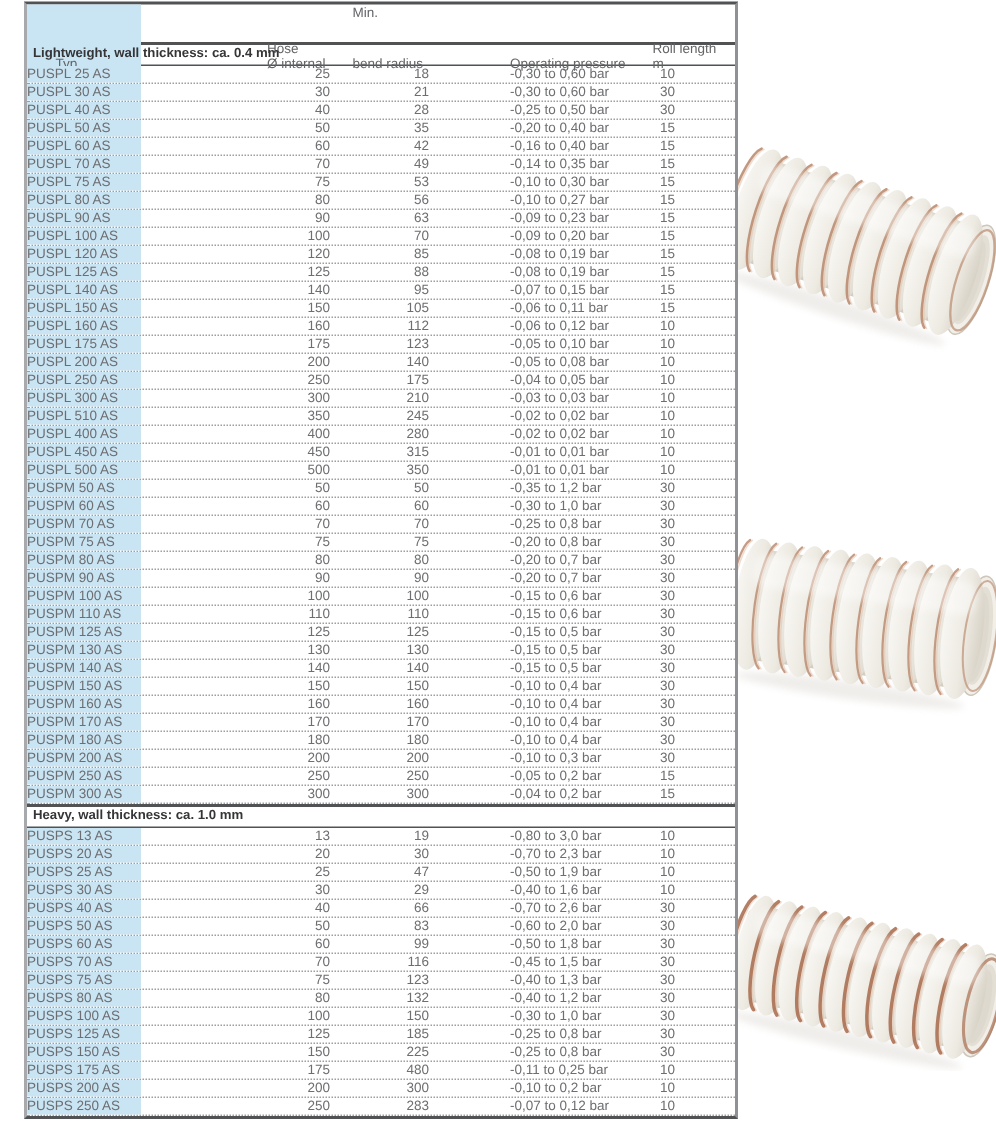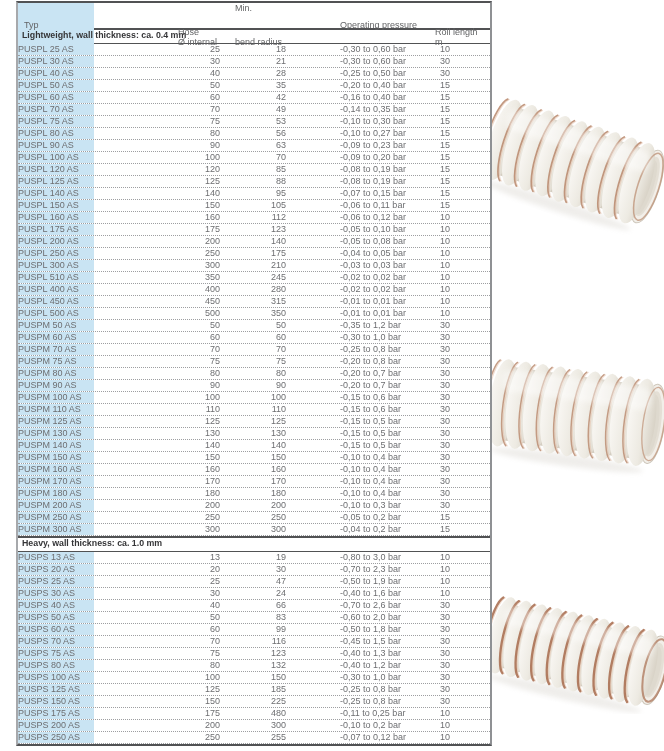--- a/index.html
+++ b/index.html
@@ -12,22 +12,22 @@
     border-left:2px solid #a7a9ac;border-right:2px solid #8f9194;
     box-sizing:content-box;background:#fff;
   }
   .thead{display:grid;grid-template-columns:76px 126px 66px auto 55px;height:25px;}
   .hcell{display:flex;flex-direction:column;justify-content:flex-end;
          font-size:9px;line-height:10px;color:#636466;padding-bottom:1px;}
   .hcell span{display:block;}
   .thead .c1{background:#c9e4f3;}
   .thead .c2{padding-left:84px;}
   .thead .c3{padding-left:15px;gap:24px;}
-  .thead .c4{padding-left:54px;justify-content:center;}
-  .thead .c1{padding-left:6px;justify-content:center;}
+  .thead .c4{padding-left:54px;}
+  .thead .c1{padding-left:19px;}
   .stitle{
     height:16px;box-sizing:border-box;
     border-top:2px solid #515254;border-bottom:1px solid #515254;
     font-size:8.8px;font-weight:bold;color:#353537;
     line-height:10px;padding-left:4px;
   }
   .row{display:grid;grid-template-columns:76px 126px 66px auto 50px;
        height:12px;box-sizing:border-box;border-bottom:1px dotted #9d9ea1;
        font-size:9px;line-height:11px;color:#6d6e71;}
   .row .c1{background:#c9e4f3;padding-left:0;overflow:hidden;white-space:nowrap;}
@@ -437,21 +437,21 @@
     <div class="c1">PUSPS 25 AS</div>
     <div class="c2">25</div>
     <div class="c3">47</div>
     <div class="c4">-0,50 to 1,9 bar</div>
     <div class="c5">10</div>
   </div>
 
   <div class="row">
     <div class="c1">PUSPS 30 AS</div>
     <div class="c2">30</div>
-    <div class="c3">24</div>
+    <div class="c3">29</div>
     <div class="c4">-0,40 to 1,6 bar</div>
     <div class="c5">10</div>
   </div>
 
   <div class="row">
     <div class="c1">PUSPS 40 AS</div>
     <div class="c2">40</div>
     <div class="c3">66</div>
     <div class="c4">-0,70 to 2,6 bar</div>
     <div class="c5">30</div>
@@ -533,21 +533,21 @@
     <div class="c1">PUSPS 200 AS</div>
     <div class="c2">200</div>
     <div class="c3">300</div>
     <div class="c4">-0,10 to 0,2 bar</div>
     <div class="c5">10</div>
   </div>
 
   <div class="row">
     <div class="c1">PUSPS 250 AS</div>
     <div class="c2">250</div>
-    <div class="c3">255</div>
+    <div class="c3">283</div>
     <div class="c4">-0,07 to 0,12 bar</div>
     <div class="c5">10</div>
   </div>
 </div>
   </div>
 
   <div class="hose" id="hose1">
     <svg viewBox="0 0 172 176" width="172" height="176">
         <g transform="translate(6,56) rotate(18)">
           <ellipse cx="77" cy="46" rx="77" ry="6" fill="#b8b1a4" opacity="0.22" filter="url(#soft)"></ellipse>

